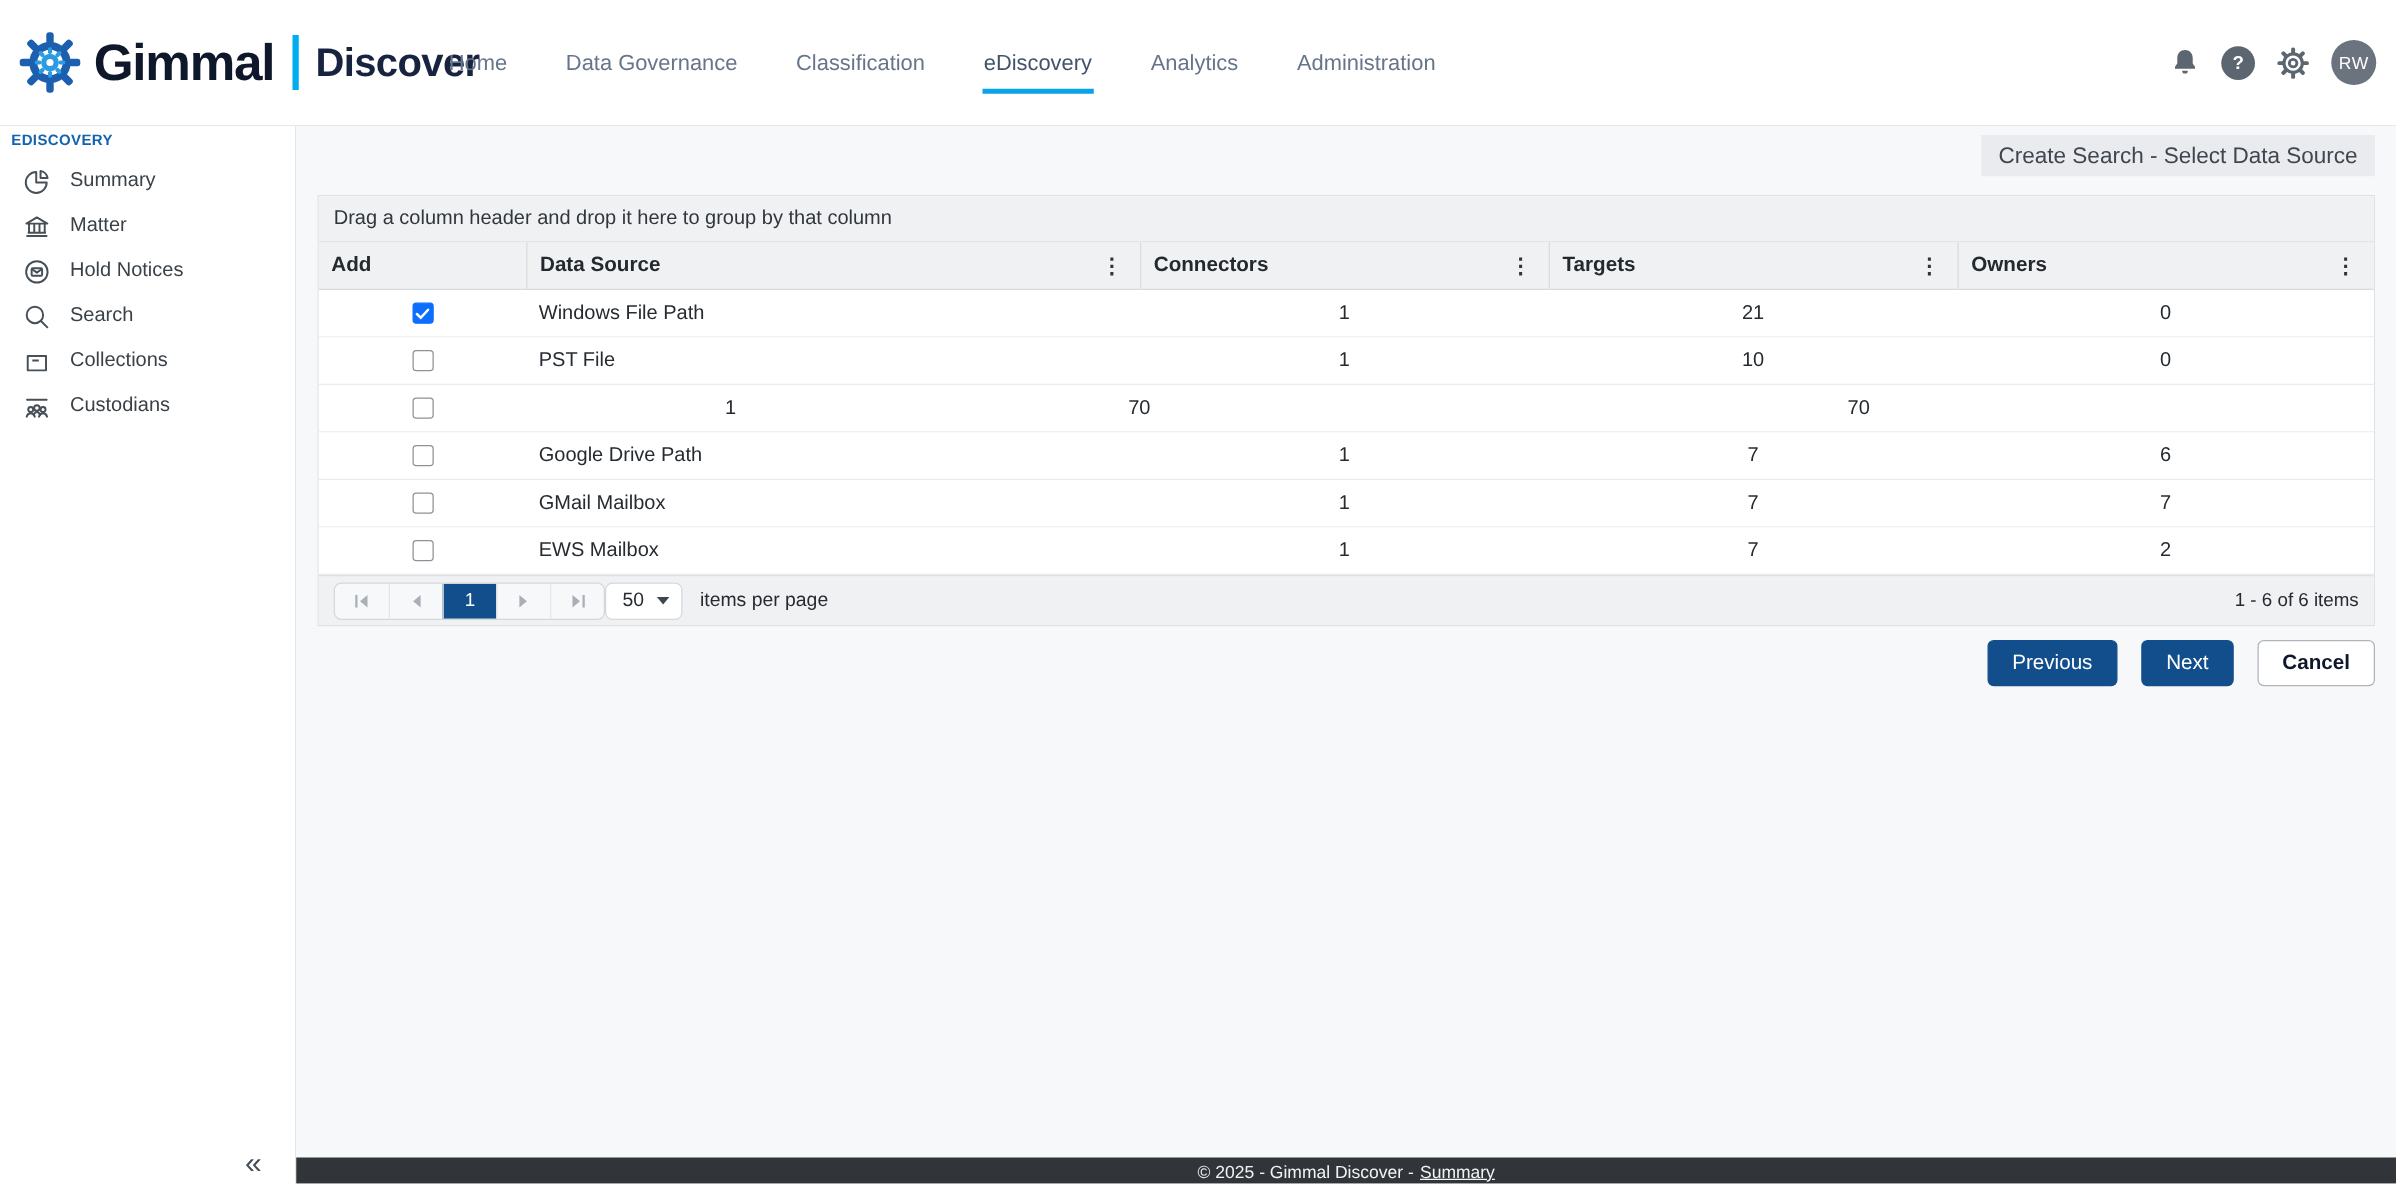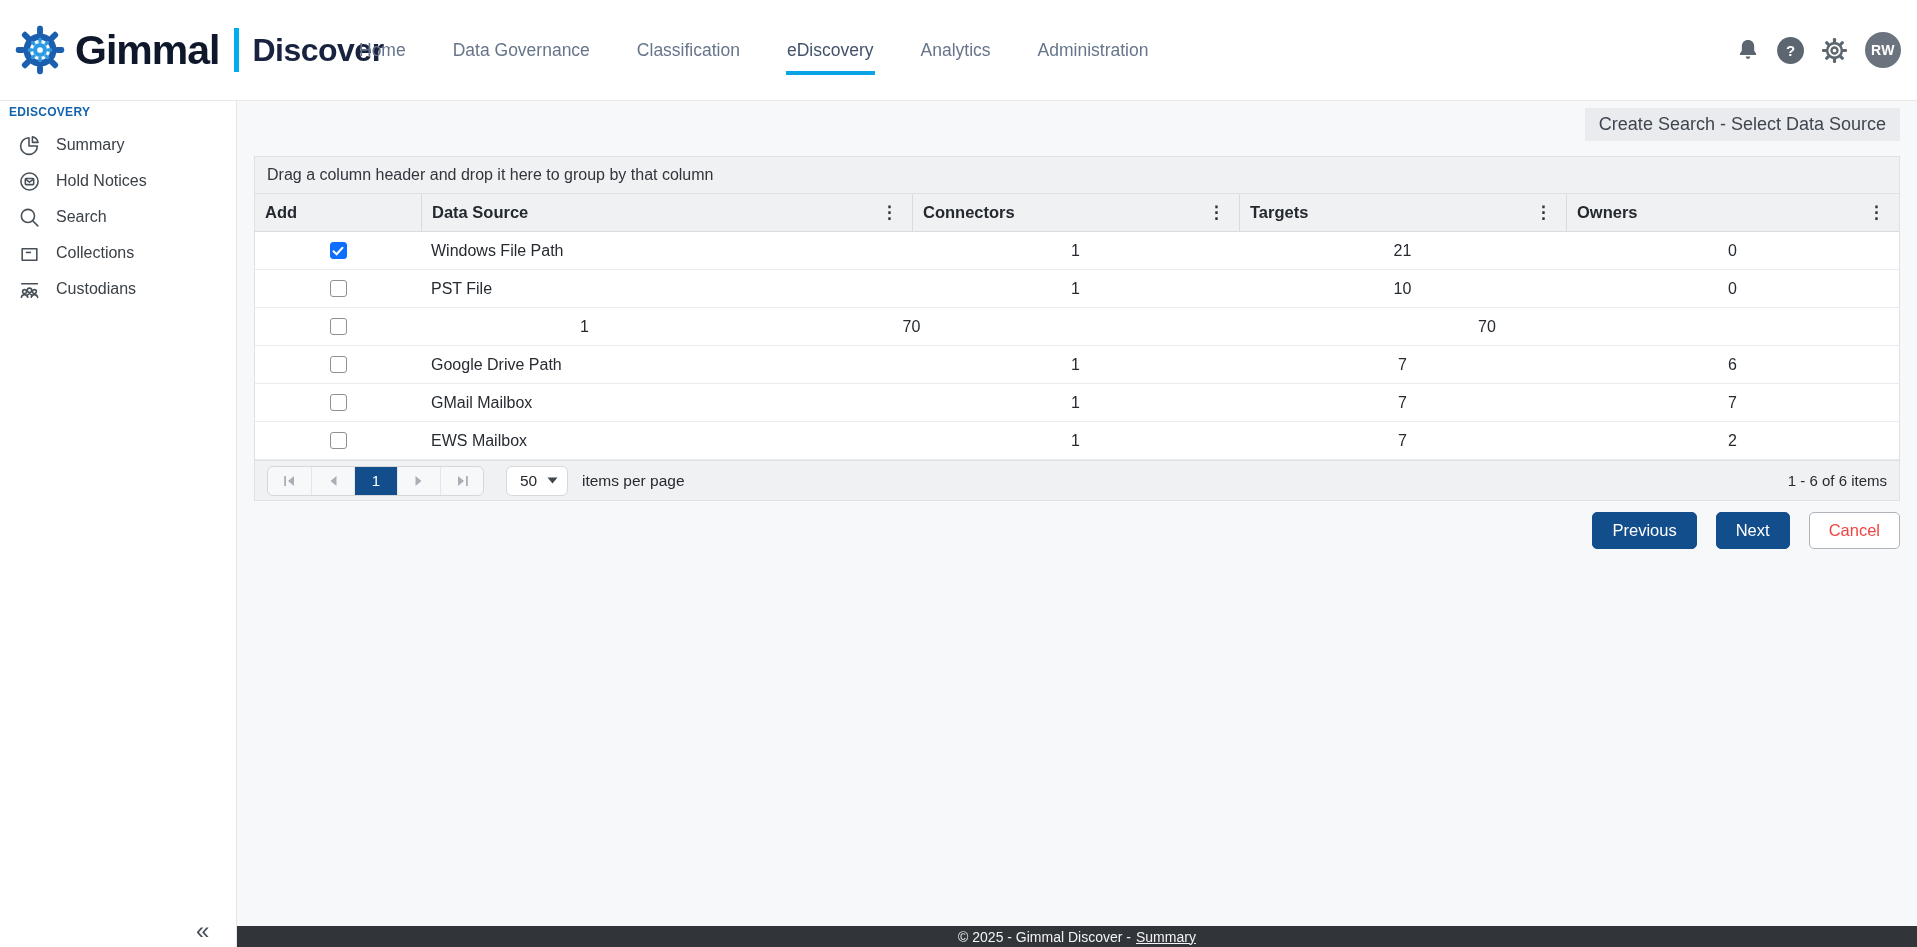--- a/index.html
+++ b/index.html
@@ -18,21 +18,21 @@
 
   .main-nav { position:absolute; left:358px; top:0; height:100px; display:flex; align-items:center; gap:45px; }
   .nav-item { font-size:17.5px; color:#66758a; text-decoration:none; cursor:pointer; padding:6px 1px 10px 1px; border-bottom:4px solid transparent; margin-top:8px; }
   .nav-item.active { color:#42526b; border-bottom-color:#0aa3e6; }
 
   .topbar-icons { position:absolute; right:16px; top:0; height:100px; display:flex; align-items:center; gap:16px; }
   .icon-btn { display:flex; align-items:center; justify-content:center; cursor:pointer; }
   .help-circle { width:27px; height:27px; border-radius:50%; background:#5b6670; color:#fff; font-size:15px;
                  font-weight:700; display:flex; align-items:center; justify-content:center; }
   .avatar { width:36px; height:36px; border-radius:50%; background:#6a737e; color:#fff; font-size:14px;
-            font-weight:700; display:flex; align-items:center; justify-content:center; letter-spacing:0.5px; }
+            font-weight:400; display:flex; align-items:center; justify-content:center; letter-spacing:0.5px; }
 
   
   .sidebar { position:absolute; left:0; top:101px; width:237px; height:846px; background:#fff;
              border-right:1px solid #e4e6e9; }
   .sidebar-section { margin:4px 0 8px 9px; font-size:12px; font-weight:700; color:#1464ad; letter-spacing:0.3px; }
   .side-item { height:36px; display:flex; align-items:center; padding-left:18px; gap:15px; cursor:pointer; }
   .side-item svg { flex:0 0 auto; }
   .side-label { font-size:16px; color:#3a4147; }
   .collapse-btn { position:absolute; left:196px; bottom:4px; font-size:24px; color:#454d56; cursor:pointer; line-height:1; }
 
@@ -64,33 +64,33 @@
   .cb.checked { background:#0d6efd; border-color:#0d6efd; }
   .cb.checked svg { visibility:visible; }
 
   
   .pager { height:40px; background:#f0f1f3; border-top:1px solid #dee2e6; display:flex; align-items:center;
            padding:0 12px; }
   .pg-group { display:flex; border:1px solid #d5d8db; border-radius:6px; overflow:hidden; background:#f7f8f9; }
   .pg-btn { width:43px; height:28px; display:flex; align-items:center; justify-content:center; cursor:pointer; }
   .pg-btn + .pg-btn { border-left:1px solid #e4e6e9; }
   .pg-btn.active { background:#134e8c; color:#fff; font-size:15px; }
-  .pg-select { margin-left:22px; width:62px; height:30px; background:#fff; border:1px solid #d5d8db;
+  .pg-select { width:62px; height:30px; background:#fff; border:1px solid #d5d8db;
                border-radius:6px; display:flex; align-items:center; cursor:pointer; position:relative; }
   .pg-select .val { font-size:15.5px; padding-left:13px; color:#262b31; }
   .pg-select svg { position:absolute; right:9px; }
   .pg-label { margin-left:14px; font-size:15.5px; color:#262b31; }
   .pg-range { margin-left:auto; font-size:15px; color:#262b31; }
 
   
   .actions { position:absolute; right:17px; top:411px; display:flex; gap:19px; }
   .btn { height:37px; border-radius:5px; font-size:16.5px; display:flex; align-items:center; justify-content:center;
          cursor:pointer; padding:0 19px; font-family:"Liberation Sans", sans-serif; border:1px solid transparent; }
   .btn.primary { background:#134e8c; color:#fff; border-color:#134e8c; }
-  .btn.ghost { background:#fff; color:#ef4444; border-color:#aeb4ba; }
+  .btn.ghost { background:#fff; color:#0f172a; border-color:#aeb4ba;font-weight:bold; }
 
   
   .footer { position:absolute; left:0; bottom:0; width:1680px; height:21px; background:#313539;
             display:flex; align-items:center; justify-content:center; font-size:14px; color:#f2f3f4; gap:5px; }
   .footer a { color:#f2f3f4; text-decoration:underline; cursor:pointer; }
 </style>
 </head>
 <body>
 
 <div id="app">
@@ -175,20 +175,28 @@
     <div class="sidebar-section">EDISCOVERY</div>
 
     <div class="side-item">
       <svg width="23" height="23" viewBox="0 0 22 22" fill="none" stroke="#474f57" stroke-width="1.5" stroke-linejoin="round">
         <path d="M10.5 3.5a8 8 0 1 0 8 8h-8z"></path>
         <path d="M13.8 2.6a7 7 0 0 1 5.4 5.4h-5.4z"></path>
       </svg>
       <span class="side-label">Summary</span>
     </div>
 
+    <div class="side-item">
+      <svg width="23" height="23" viewBox="0 0 22 22" fill="none" stroke="#474f57" stroke-width="1.5" stroke-linejoin="round">
+        <path d="M3 8.5 L11 3.8 L19 8.5 Z"></path>
+        <path d="M5 8.5v7M9 8.5v7M13 8.5v7M17 8.5v7"></path>
+        <path d="M4 15.5h14M3 18h16"></path>
+      </svg>
+      <span class="side-label">Matter</span>
+    </div>
 
     <div class="side-item">
       <svg width="23" height="23" viewBox="0 0 22 22" fill="none" stroke="#474f57" stroke-width="1.5" stroke-linejoin="round">
         <circle cx="11" cy="11" r="8.2"></circle>
         <rect x="7" y="8.2" width="8" height="5.8" rx="0.8"></rect>
         <path d="M7.2 8.8 L11 11.6 L14.8 8.8"></path>
       </svg>
       <span class="side-label">Hold Notices</span>
     </div>
 

